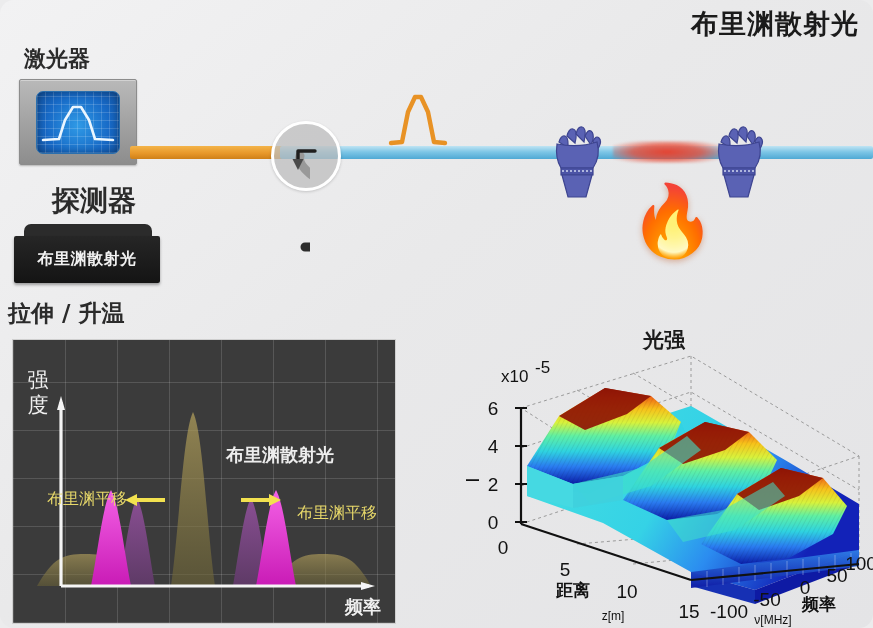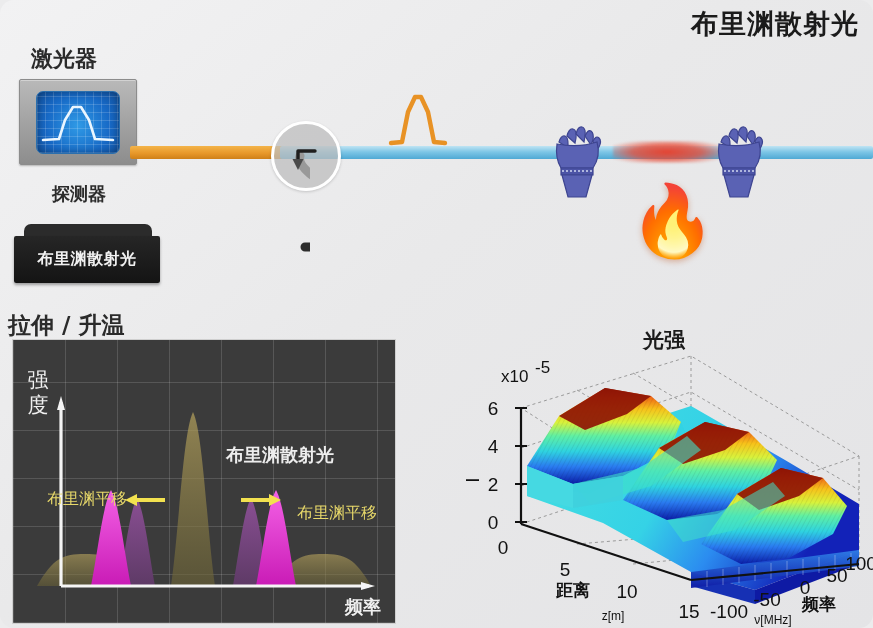--- a/index.html
+++ b/index.html
@@ -16,40 +16,40 @@
   .abs{position:absolute;}
   .cn{font-family:"DejaVu Sans","Liberation Sans",sans-serif;}
 
   
   #main-title{
     right:14px;top:6px;font-size:27px;font-weight:700;color:#1b1b1b;
     letter-spacing:1px;
   }
 
   
-  #laser-label{left:31px;top:44px;font-size:22px;font-weight:700;color:#2b2b2b;}
+  #laser-label{left:24px;top:44px;font-size:22px;font-weight:700;color:#2b2b2b;}
   #laser-box{
     left:19px;top:79px;width:116px;height:84px;
     background:linear-gradient(180deg,#b9b9b9 0%,#a3a3a3 50%,#8d8d8d 100%);
     border:1px solid #8c8c8c;border-radius:2px;
     box-shadow:inset 0 1px 0 #d2d2d2, 0 1px 2px rgba(0,0,0,.25);
   }
   #laser-screen{
     left:16px;top:11px;width:82px;height:61px;position:absolute;
     background:
       repeating-linear-gradient(0deg,rgba(255,255,255,.16) 0 1px,transparent 1px 8px),
       repeating-linear-gradient(90deg,rgba(255,255,255,.16) 0 1px,transparent 1px 8px),
       radial-gradient(circle at 50% 55%,#2f9ae6 0%,#1769c6 60%,#12509c 100%);
     border-radius:7px;border:1px solid #2a6fae;
     box-shadow:inset 0 0 8px rgba(0,0,0,.35);
   }
   #laser-screen svg{position:absolute;left:0;top:0;}
 
   
-  #detector-label{left:52px;top:182px;font-size:18px;font-weight:700;color:#2b2b2b;}
+  #detector-label{left:52px;top:182px;font-size:28px;font-weight:700;color:#2b2b2b;}
   #detector-box{left:14px;top:224px;width:146px;height:60px;}
   #det-top{position:absolute;left:10px;top:0;width:128px;height:14px;
     background:#2b2b2b;border-radius:7px 7px 0 0;transform:skewX(0deg);}
   #det-body{position:absolute;left:0;top:12px;width:146px;height:47px;
     background:linear-gradient(180deg,#262626 0%,#141414 100%);
     border-radius:2px;box-shadow:0 2px 3px rgba(0,0,0,.35);}
   #det-text{position:absolute;left:0;top:12px;width:146px;height:47px;
     display:flex;align-items:center;justify-content:center;
     color:#f2f2f2;font-size:16px;font-weight:700;letter-spacing:.5px;}
 
@@ -75,21 +75,21 @@
   #pulse-orange{left:388px;top:88px;width:60px;height:60px;}
 
   
   .glove{width:56px;height:72px;}
   #glove-left{left:553px;top:126px;}
   #glove-right{left:715px;top:126px;}
   #flame{left:629px;top:186px;font-size:70px;line-height:70px;
     filter:drop-shadow(0 2px 3px rgba(180,60,0,.35));}
 
   
-  #stretch-label{left:8px;top:310px;font-size:23px;font-weight:700;color:#2b2b2b;}
+  #stretch-label{left:8px;top:298px;font-size:23px;font-weight:700;color:#2b2b2b;}
 
   
   #spectrum{left:12px;top:339px;width:382px;height:283px;
     background:#3b3b3b;border:1px solid #cfcfcf;}
   #spec-grid{position:absolute;left:0;top:0;width:100%;height:100%;
     background:
       repeating-linear-gradient(90deg,rgba(255,255,255,.14) 0 1px,transparent 1px 52px),
       repeating-linear-gradient(0deg,rgba(255,255,255,.14) 0 1px,transparent 1px 48px);}
   #spec-svg{position:absolute;left:0;top:0;}
   #spec-ylabel{position:absolute;left:12px;top:28px;width:26px;

